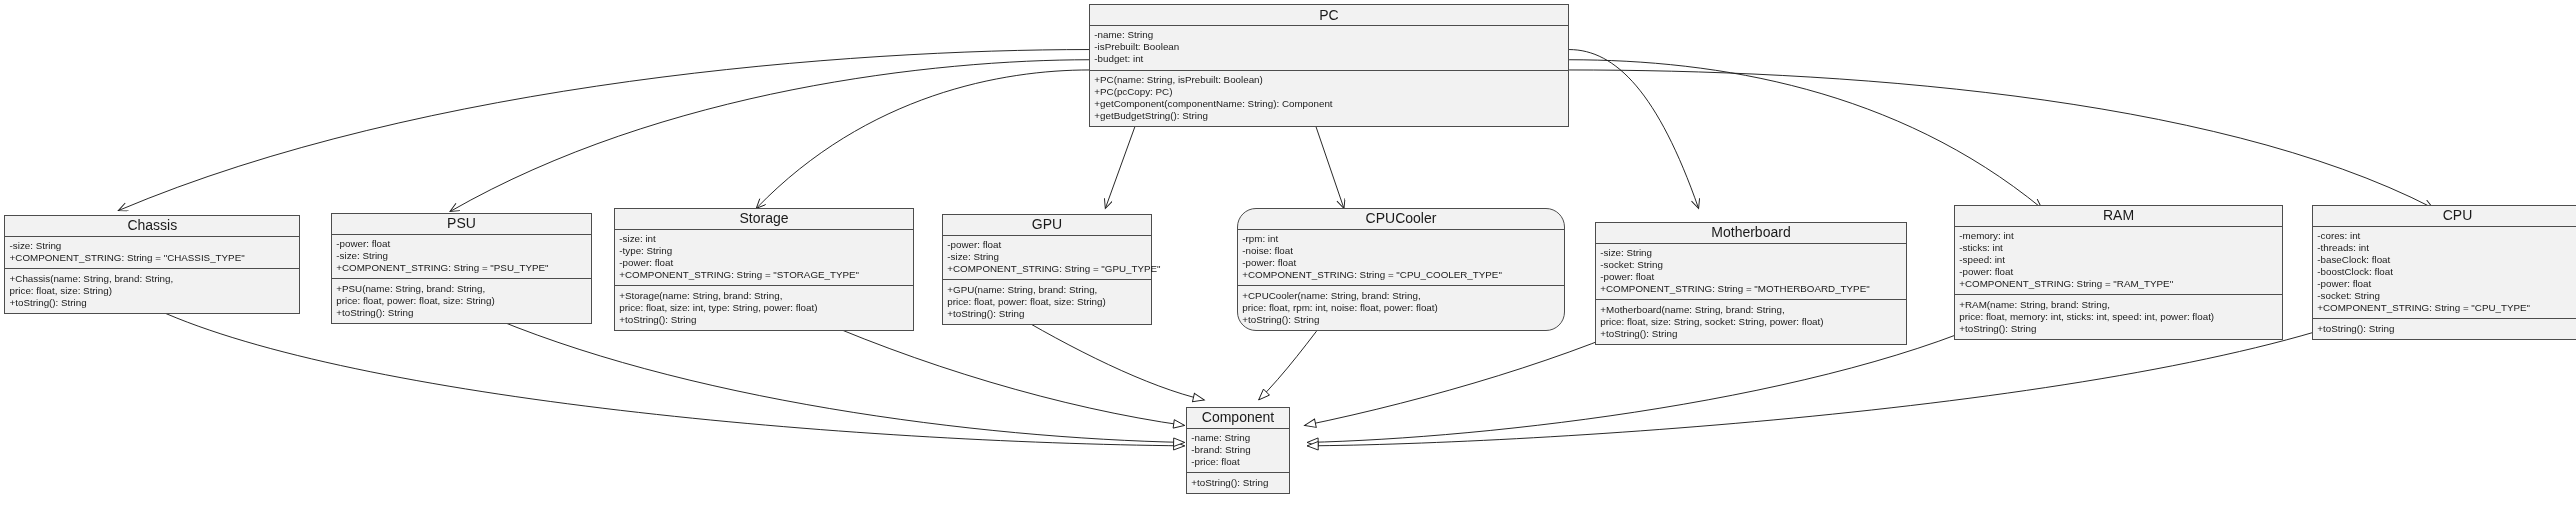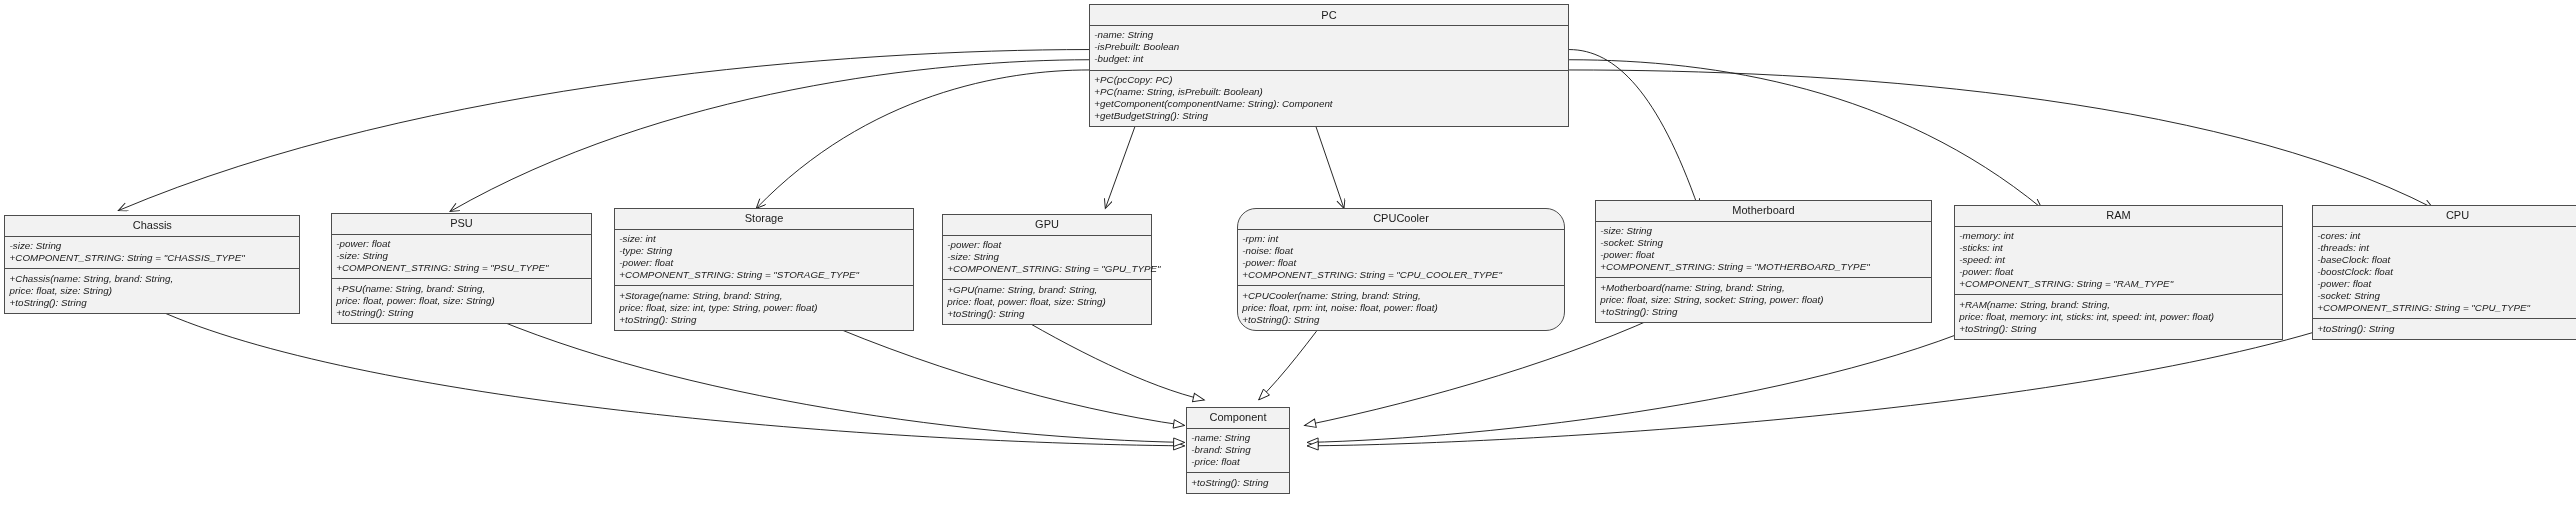--- a/index.html
+++ b/index.html
@@ -26,31 +26,30 @@
   }
   .uml-class {
     position: absolute;
     box-sizing: border-box;
     border: 0.9px solid #4d4d4d;
     background: #f2f2f2;
     z-index: 5;
   }
   .class-title {
     text-align: center;
-    font-size: 11px;
+    font-size: 14px;
     color: #1a1a1a;
     padding: 3.4px 5.1px 4.3px 5.1px;
     border-bottom: 0.9px solid #4d4d4d;
     line-height: 12px;
     white-space: nowrap;
   }
   .compartment {
     padding: 3.4px 4.3px 4.3px 4.3px;
     border-bottom: 0.9px solid #4d4d4d;
-    font-style: italic;
   }
   .compartment:last-child {
     border-bottom: none;
   }
   .member {
     font-size: 9.8px;
     color: #1a1a1a;
     line-height: 12px;
     white-space: nowrap;
   }
@@ -94,22 +93,22 @@
   </svg>
 
   <div class="uml-class" style="left:1089px; top:4.3px; width:480px;">
     <div class="class-title">PC</div>
     <div class="compartment">
       <div class="member">-name: String</div>
       <div class="member">-isPrebuilt: Boolean</div>
       <div class="member">-budget: int</div>
     </div>
     <div class="compartment">
+      <div class="member">+PC(name: String, isPrebuilt: Boolean)</div>
       <div class="member">+PC(pcCopy: PC)</div>
-      <div class="member">+PC(name: String, isPrebuilt: Boolean)</div>
       <div class="member">+getComponent(componentName: String): Component</div>
       <div class="member">+getBudgetString(): String</div>
     </div>
   </div>
 
   <div class="uml-class" style="left:4.3px; top:215px; width:296px;">
     <div class="class-title">Chassis</div>
     <div class="compartment">
       <div class="member">-size: String</div>
       <div class="member">+COMPONENT_STRING: String = "CHASSIS_TYPE"</div>
@@ -172,21 +171,21 @@
       <div class="member">-power: float</div>
       <div class="member">+COMPONENT_STRING: String = "CPU_COOLER_TYPE"</div>
     </div>
     <div class="compartment">
       <div class="member">+CPUCooler(name: String, brand: String,</div>
       <div class="member">price: float, rpm: int, noise: float, power: float)</div>
       <div class="member">+toString(): String</div>
     </div>
   </div>
 
-  <div class="uml-class" style="left:1595px; top:200px; width:337px;">
+  <div class="uml-class" style="left:1595px; top:222px; width:312px;">
     <div class="class-title">Motherboard</div>
     <div class="compartment">
       <div class="member">-size: String</div>
       <div class="member">-socket: String</div>
       <div class="member">-power: float</div>
       <div class="member">+COMPONENT_STRING: String = "MOTHERBOARD_TYPE"</div>
     </div>
     <div class="compartment">
       <div class="member">+Motherboard(name: String, brand: String,</div>
       <div class="member">price: float, size: String, socket: String, power: float)</div>

